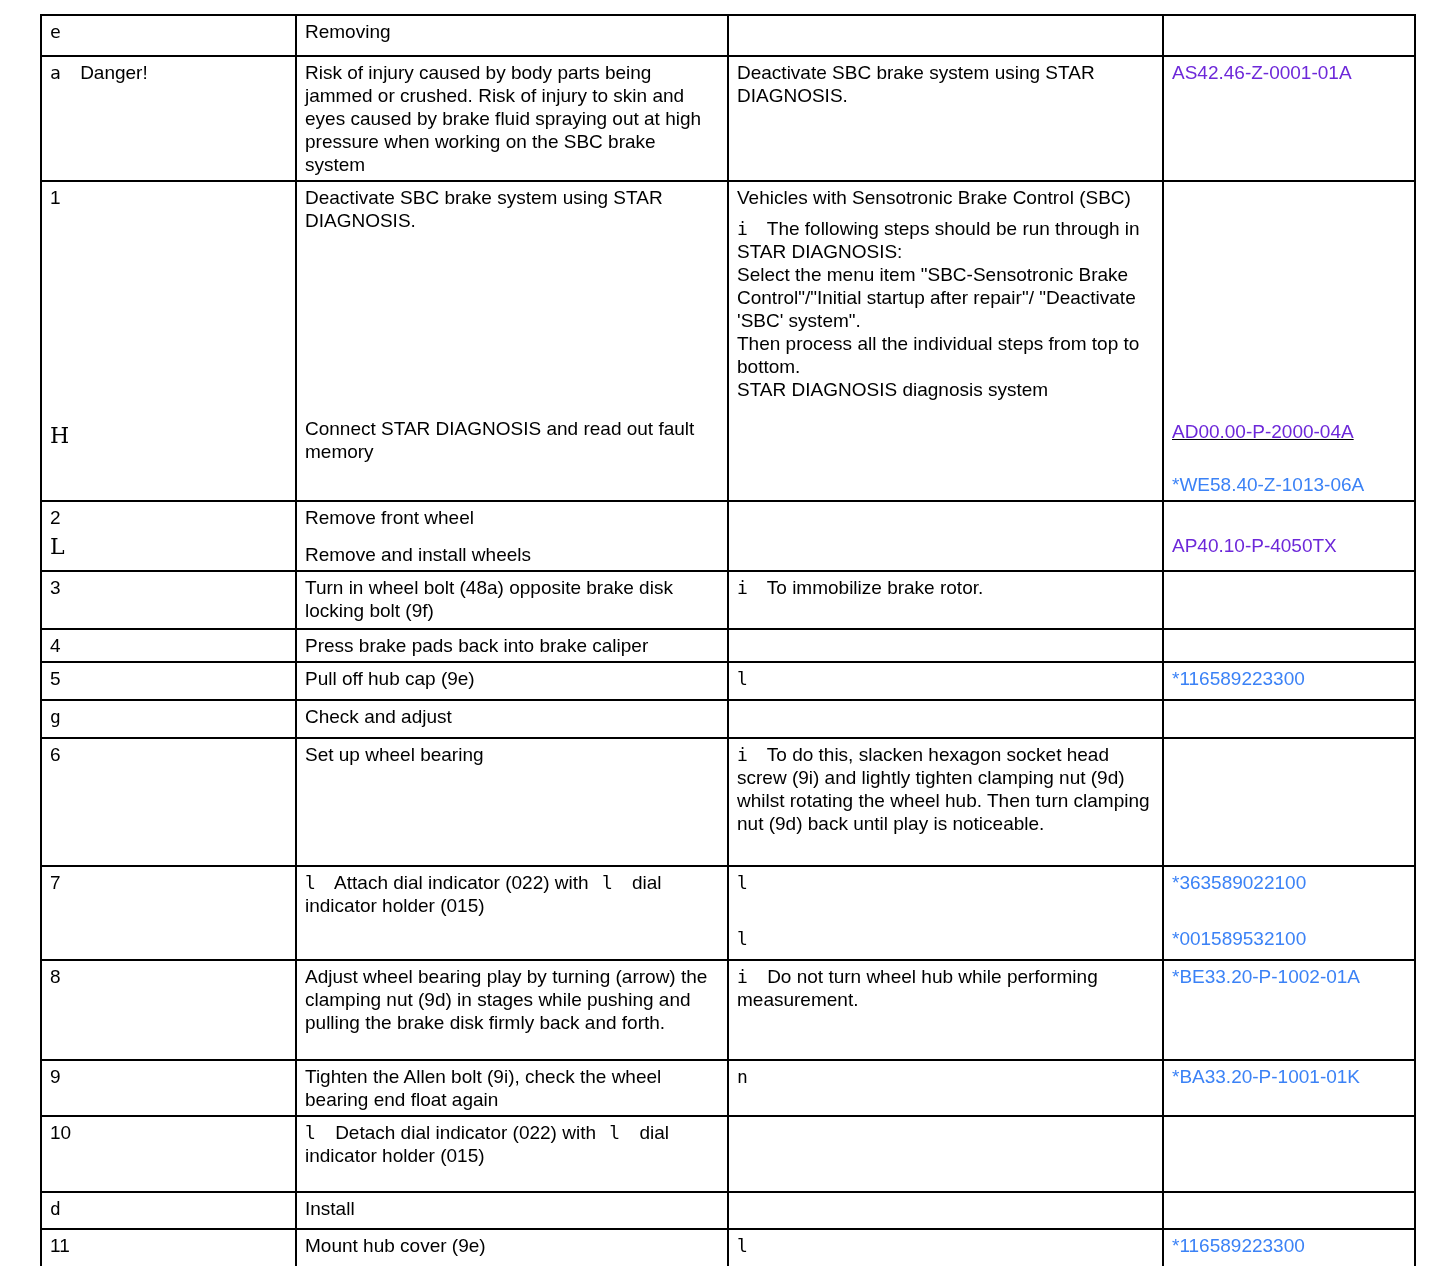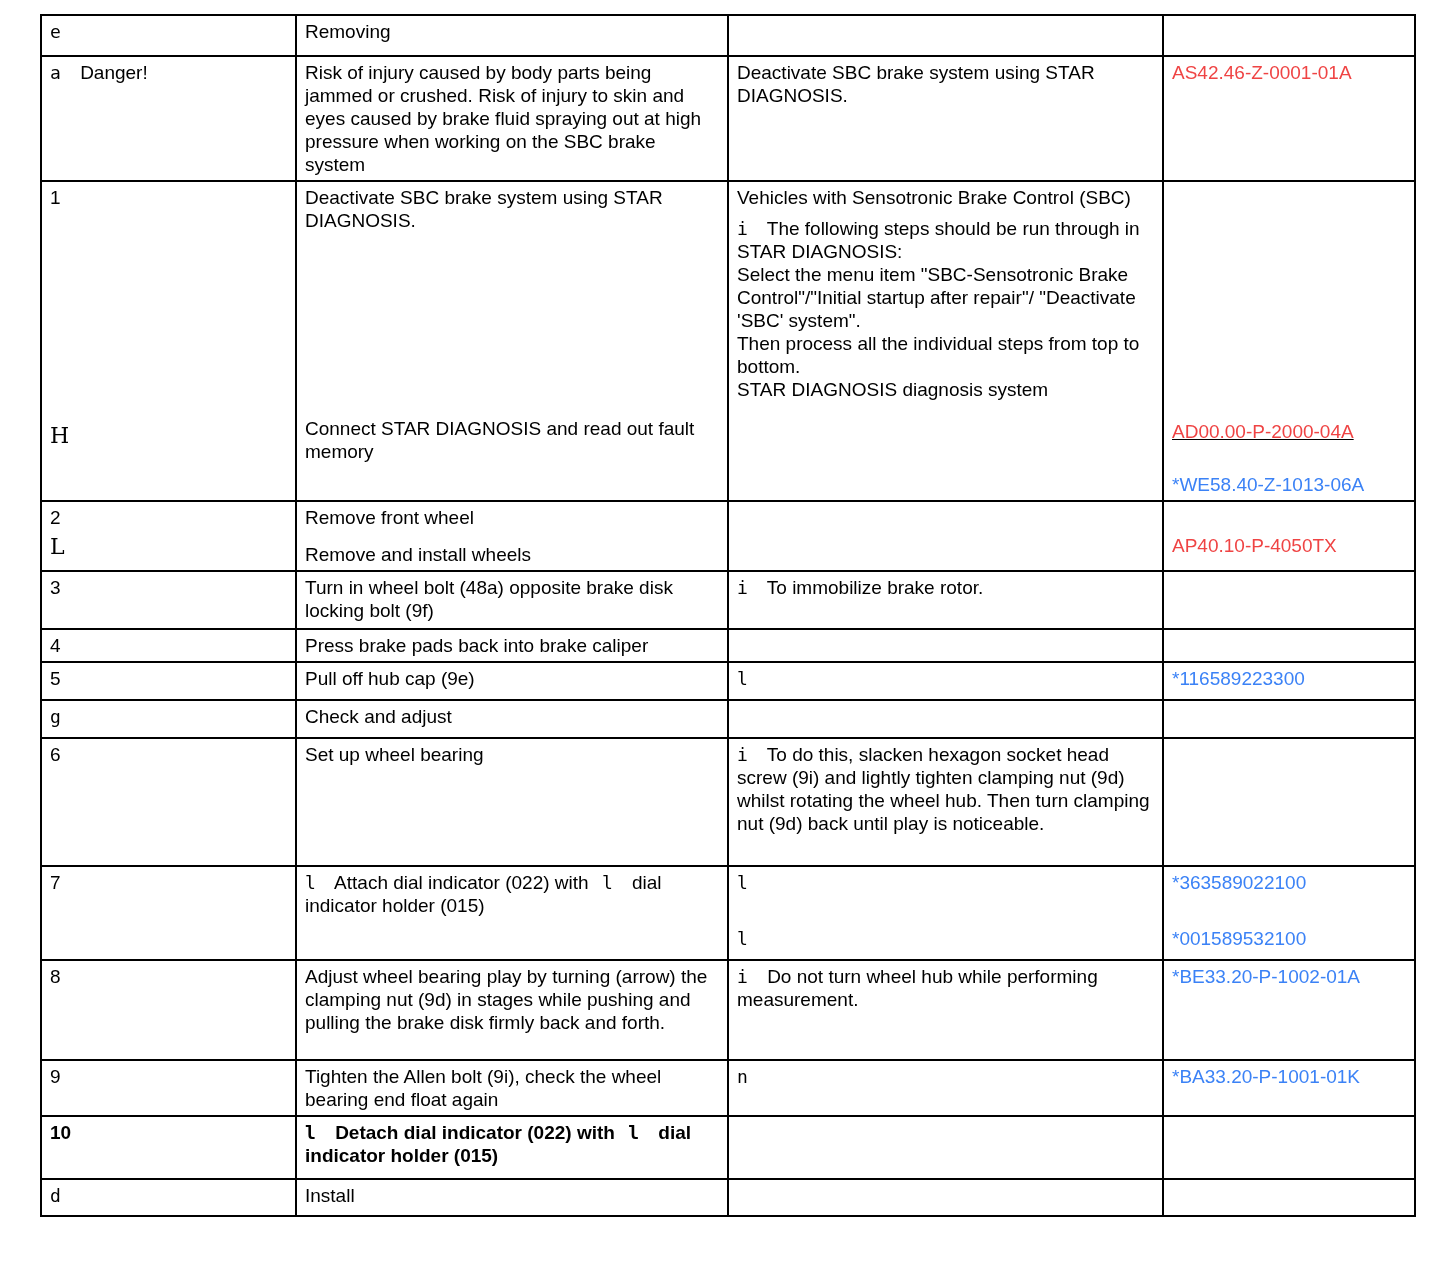--- a/index.html
+++ b/index.html
@@ -40,21 +40,21 @@
     font-size: 18px;
     margin-right: 14px;
     white-space: pre;
   }
   .sym.big {
     font-size: 22px;
     font-family: "DejaVu Serif", serif;
   }
   .sym:not(:first-child) { margin-left: 8px; }
   td.col-ref .blocktext { color: #3b82f6; }
-  td.col-ref .light { color: #ef4444; }
+  td.col-ref .light { color: #6d28d9; }
 </style>
 </head>
 <body>
 
 <div id="page">
   <div id="doc-table-wrap">
     <table class="proc">
       <colgroup>
           <col style="width: 255px;">
           <col style="width: 432px;">
@@ -216,36 +216,50 @@
             <td class="col-desc">
               <div class="block"><span class="blocktext">Tighten the Allen bolt (9i), check the wheel bearing end float again</span></div>
             </td>
             <td class="col-note">
               <div class="block"><span class="sym">n</span></div>
             </td>
             <td class="col-ref">
               <div class="block"><span class="blocktext">*BA33.20-P-1001-01K</span></div>
             </td>
           </tr>
-          <tr style="height: 63px; font-weight: bold;">
+          <tr style="height: 76px;">
             <td class="col-step">
               <div class="block"><span class="blocktext">10</span></div>
             </td>
             <td class="col-desc">
               <div class="block"><span class="sym">l</span> <span class="blocktext">Detach dial indicator (022) with</span> <span class="sym">l</span> <span class="blocktext">dial indicator holder (015)</span></div>
             </td>
             <td class="col-note"></td>
             <td class="col-ref"></td>
           </tr>
           <tr style="height: 37px;">
             <td class="col-step">
               <div class="block"><span class="sym">d</span></div>
             </td>
             <td class="col-desc">
               <div class="block"><span class="blocktext">Install</span></div>
             </td>
             <td class="col-note"></td>
             <td class="col-ref"></td>
+          </tr>
+          <tr style="height: 38px;">
+            <td class="col-step">
+              <div class="block"><span class="blocktext">11</span></div>
+            </td>
+            <td class="col-desc">
+              <div class="block"><span class="blocktext">Mount hub cover (9e)</span></div>
+            </td>
+            <td class="col-note">
+              <div class="block"><span class="sym">l</span></div>
+            </td>
+            <td class="col-ref">
+              <div class="block"><span class="blocktext">*116589223300</span></div>
+            </td>
           </tr>
         </tbody>
     </table>
   </div>
 </div>
 
 </body></html>

